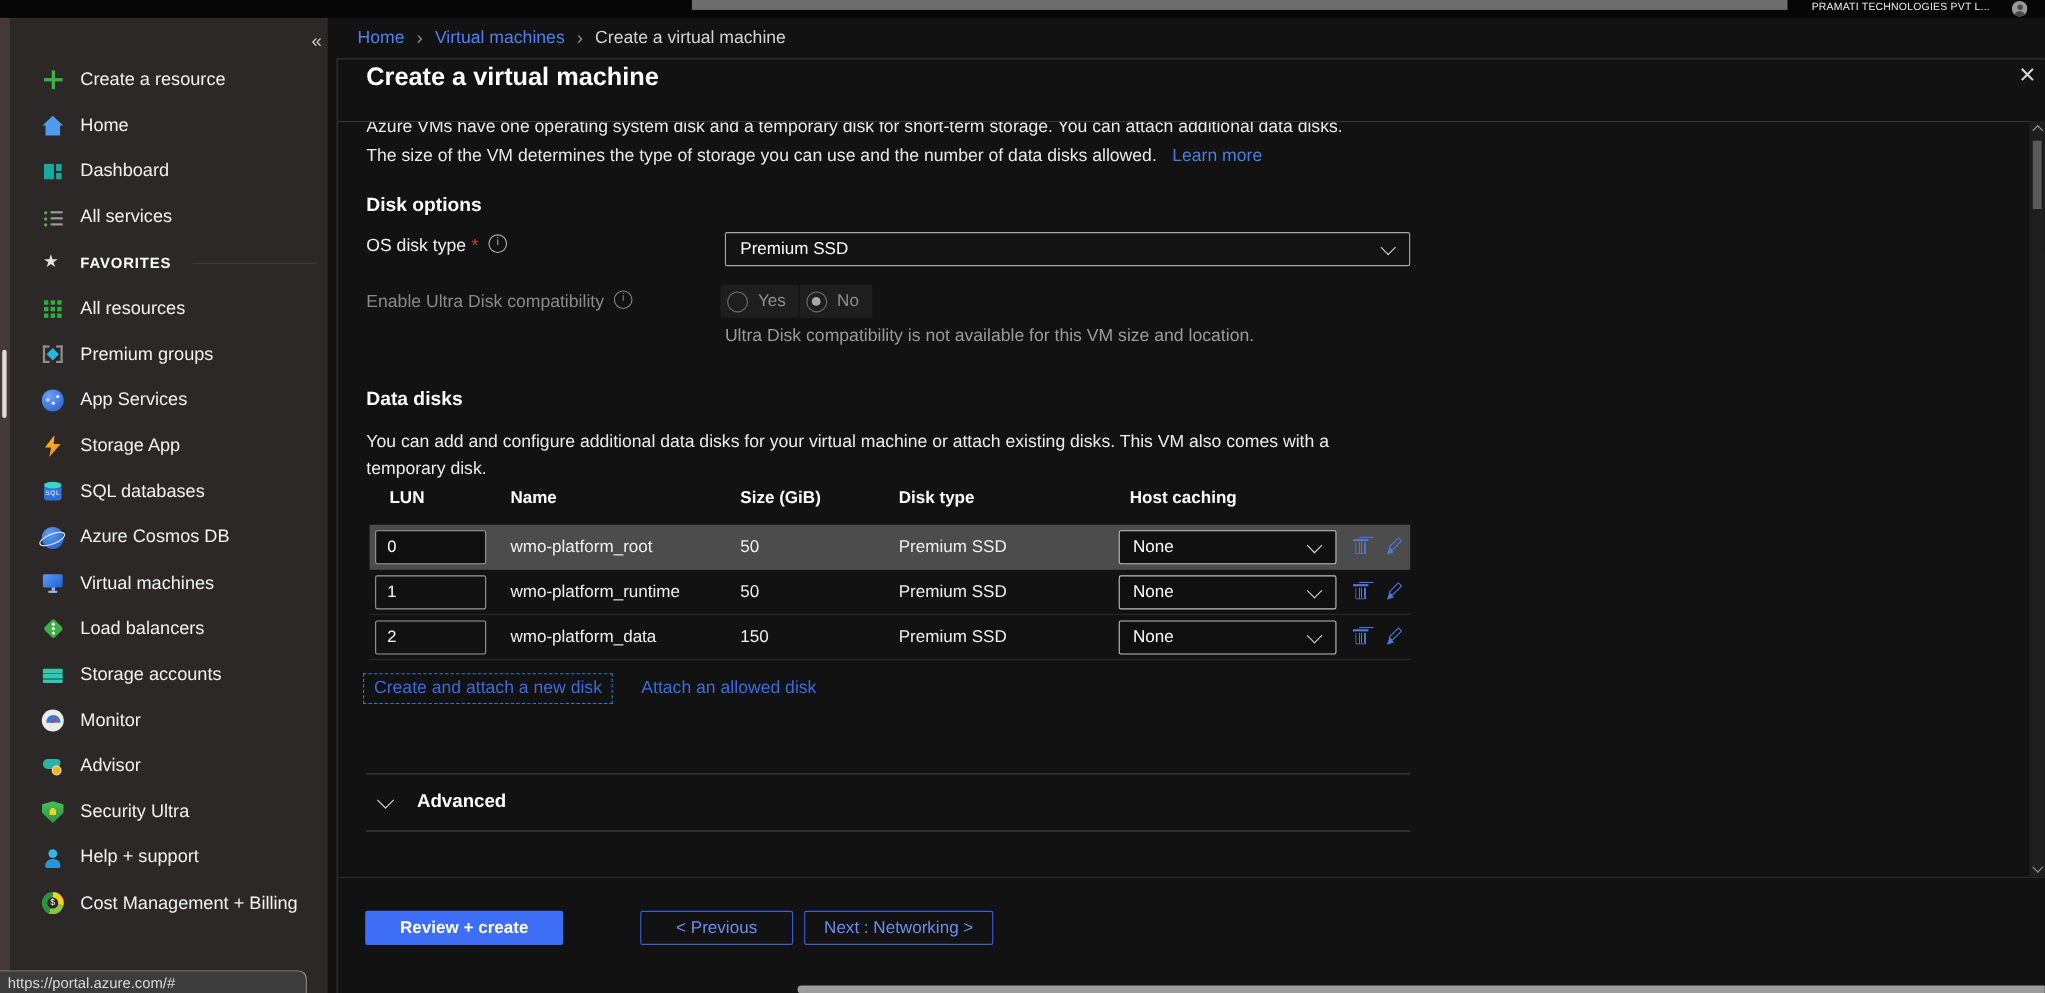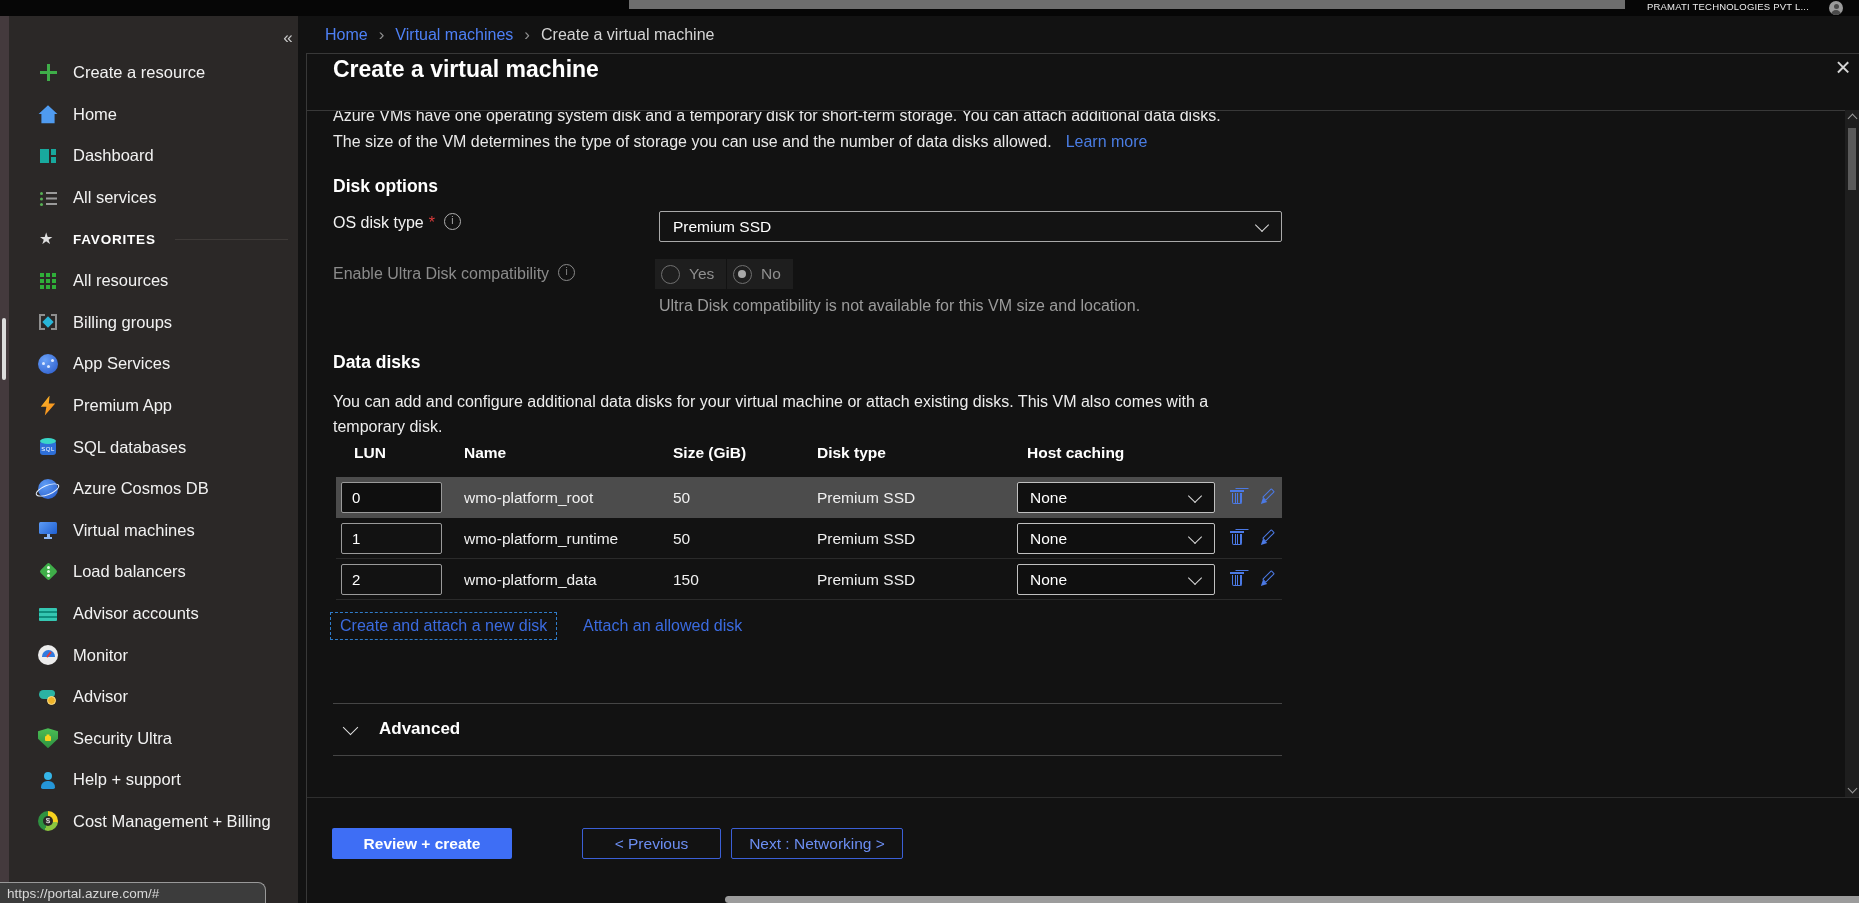--- a/index.html
+++ b/index.html
@@ -69,21 +69,21 @@
   .i-advisor::after{content:"";position:absolute;left:9px;top:9px;width:7px;height:7px;border-radius:50%;background:#f0b429;border:1.5px solid #ffe08a;}
   .i-shield{background:linear-gradient(#4bbf55,#2e9140);clip-path:polygon(50% 0,100% 15%,100% 52%,50% 100%,0 52%,0 15%);}
   .i-shield::after{content:"";position:absolute;left:7px;top:8px;width:6px;height:5px;background:#f7d21e;border-radius:1px;box-shadow:0 -3px 0 -1.5px #f7d21e;}
   .i-help::before{content:"";position:absolute;left:6px;top:2px;width:8px;height:8px;border-radius:50%;background:#35b5e8;}
   .i-help::after{content:"";position:absolute;left:3px;top:11px;width:14px;height:8px;border-radius:7px 7px 2px 2px;background:#2596d8;}
   .i-cost{border-radius:50%;background:conic-gradient(#f7d21e 0 100deg,#8bc53f 100deg 200deg,#2e9140 200deg 360deg);}
   .i-cost::before{content:"";position:absolute;left:5px;top:5px;width:10px;height:10px;border-radius:50%;background:#2b2827;}
   .i-cost::after{content:"$";position:absolute;left:0;right:0;top:5px;text-align:center;font-size:8px;color:#fff;}
 
   
-  .status-bubble{position:absolute;left:0;bottom:0;width:254px;height:17px;background:#3c3c3c;border:1px solid #999;border-left:none;border-bottom:none;border-top-right-radius:8px;color:#d8d8d8;font-size:13.5px;padding:3px 4px 0 7px;z-index:7;white-space:nowrap;overflow:hidden;}
+  .status-bubble{position:absolute;left:0;bottom:0;width:254px;height:17px;background:#3c3c3c;border:1px solid #999;border-left:none;border-bottom:none;border-top-right-radius:8px;color:#d8d8d8;font-size:13.5px;padding:3px 17px 0 7px;z-index:7;white-space:nowrap;overflow:hidden;}
   .hscroll{position:absolute;left:725px;bottom:0;width:1134px;height:7px;background:#9c9c9c;border-radius:4px 0 0 4px;z-index:6;}
 
   
   .main{position:absolute;left:298px;top:16px;width:1561px;height:887px;background:#121212;}
   .vline{position:absolute;left:306px;top:53px;width:1px;height:850px;background:#383838;}
   .hline{position:absolute;background:#383838;height:1px;}
   .hl-top{left:306px;top:53px;width:1553px;}
   .hl-title{left:307px;top:110px;width:1538px;}
   .hl-footer{left:307px;top:797px;width:1552px;background:#2e2e2e;}
 
@@ -211,29 +211,29 @@
         <span class="rule"></span>
       </div>
       <div class="nav-item">
         <span class="icn i-grid"></span>
         <span class="lbl">All resources</span>
       </div>
       <div class="nav-item">
         <span class="icn i-rg">
             <i></i>
           </span>
-        <span class="lbl">Billing groups</span>
+        <span class="lbl">Premium groups</span>
       </div>
       <div class="nav-item">
         <span class="icn i-app"></span>
         <span class="lbl">App Services</span>
       </div>
       <div class="nav-item">
         <span class="icn i-func"></span>
-        <span class="lbl">Premium App</span>
+        <span class="lbl">Storage App</span>
       </div>
       <div class="nav-item">
         <span class="icn i-sql">
             <i></i>
           </span>
         <span class="lbl">SQL databases</span>
       </div>
       <div class="nav-item">
         <span class="icn i-cosmos"></span>
         <span class="lbl">Azure Cosmos DB</span>
@@ -243,21 +243,21 @@
             <i></i>
           </span>
         <span class="lbl">Virtual machines</span>
       </div>
       <div class="nav-item">
         <span class="icn i-lb"></span>
         <span class="lbl">Load balancers</span>
       </div>
       <div class="nav-item">
         <span class="icn i-storage"></span>
-        <span class="lbl">Advisor accounts</span>
+        <span class="lbl">Storage accounts</span>
       </div>
       <div class="nav-item">
         <span class="icn i-monitor"></span>
         <span class="lbl">Monitor</span>
       </div>
       <div class="nav-item">
         <span class="icn i-advisor"></span>
         <span class="lbl">Advisor</span>
       </div>
       <div class="nav-item">

